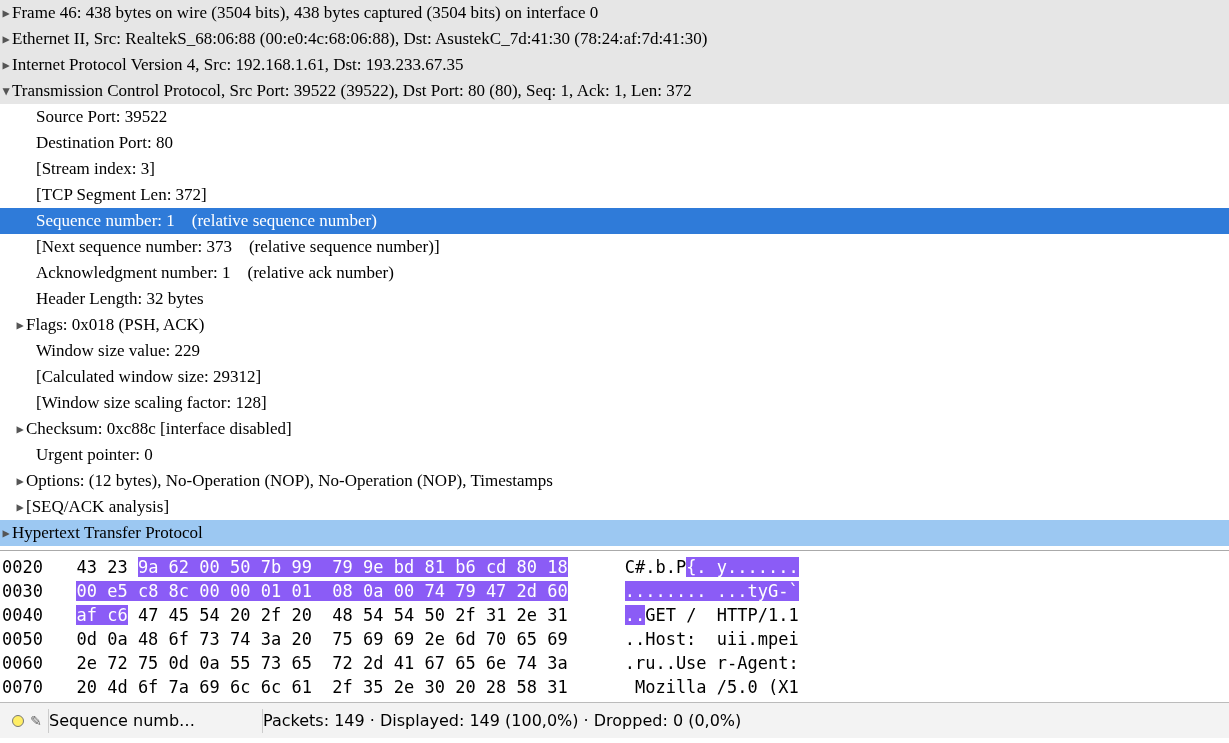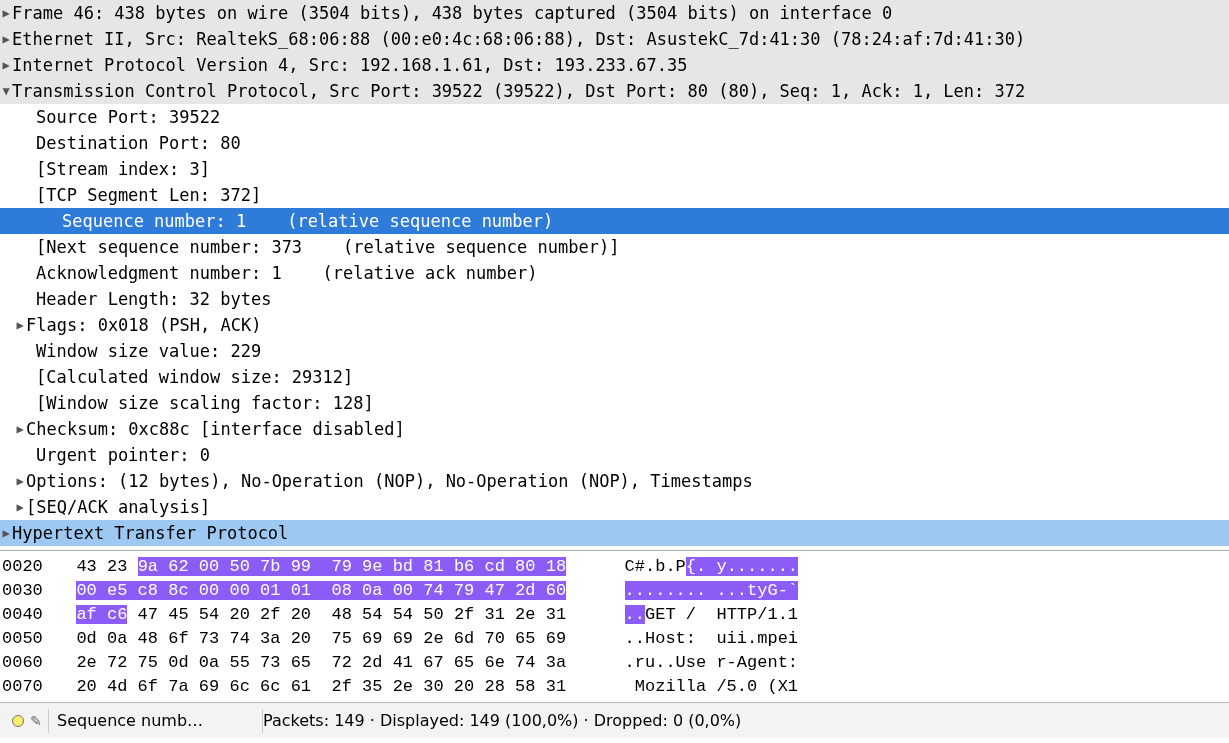--- a/index.html
+++ b/index.html
@@ -18,44 +18,43 @@
     overflow: hidden;
   }
   .tree-row {
     white-space: pre;
     height: 26px;
     line-height: 26px;
     display: flex;
     align-items: center;
   }
   .tree-row.header-bg { background: #e6e6e6; }
-  .tree-row.selected  { background: #2f7bd9; color: #ffffff; gap: 26px; }
+  .tree-row.selected  { background: #2f7bd9; color: #ffffff; }
   .tree-row.proto-sel { background: #9cc8f2; color: #000000; }
   .tri {
     display: inline-block;
     width: 12px;
     text-align: center;
     font-size: 12px;
     color: #555555;
     user-select: none;
   }
   .tree-row.selected .tri,
   .tree-row.proto-sel .tri { color: #555555; }
   .indent1 { padding-left: 0px; }
   .indent2 { padding-left: 24px; }
   .indent3 { padding-left: 14px; }
-  .text { white-space: pre; }
+  .text { white-space: pre; font-family: Liberation Serif, serif; }
 
   .hex-pane {
     width: 100%;
     border-top: 1px solid #aaaaaa;
     padding-top: 4px;
     height: 152px;
     overflow: hidden;
-    font-family: Liberation Mono, monospace;
   }
   .hex-row {
     display: flex;
     height: 24px;
     line-height: 24px;
     white-space: pre;
   }
   .hex-off { width: 56px; padding-left: 2px; }
   .hex-bytes { width: 520px; }
   .hex-ascii { width: auto; padding-left: 18px; }
@@ -76,21 +75,21 @@
     display: flex;
     align-items: center;
     justify-content: center;
     gap: 6px;
     padding-left: 6px;
   }
   .circle { width: 12px; height: 12px; border-radius: 50%; border: 1px solid #777; background: #ffee66; }
   .note-icon { font-size: 14px; color: #666; }
   .status-left {
     width: 214px;
-    padding-left: 8px;
+    padding-left: 0;
     border-left: 1px solid #cccccc;
     white-space: nowrap;
     overflow: hidden;
     text-overflow: ellipsis;
   }
   .status-right {
     flex: 1;
     border-left: 1px solid #cccccc;
   }
 </style>

